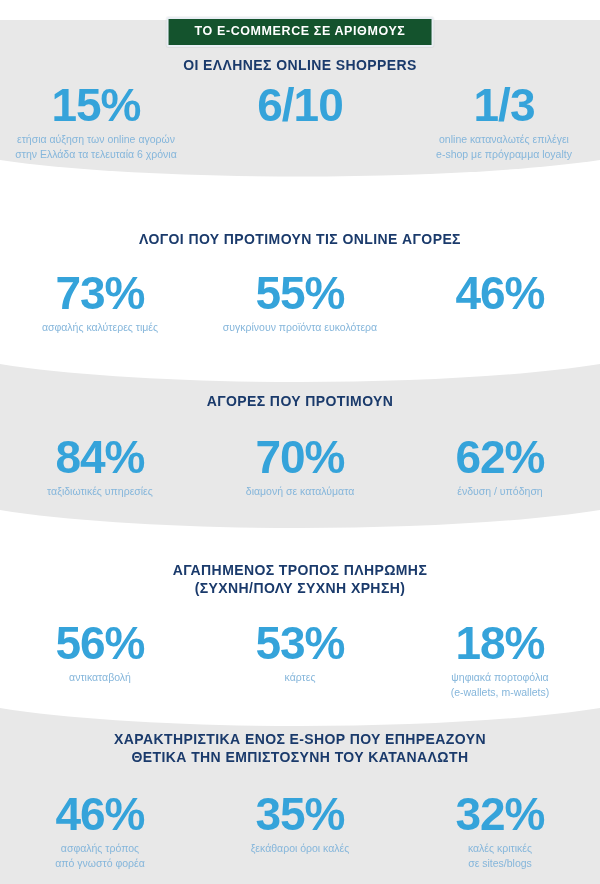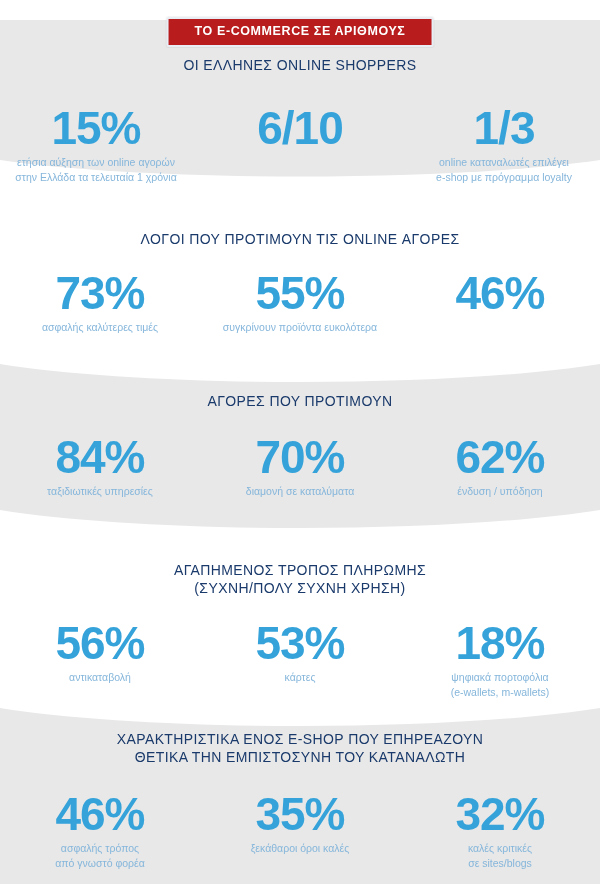--- a/index.html
+++ b/index.html
@@ -27,21 +27,21 @@
     width: 600px;
     display: block;
   }
 
   
   .banner {
     position: absolute;
     left: 50%;
     transform: translateX(-50%);
     top: 17px;
-    background: #b91c1c;
+    background: #14532d;
     border: 2px solid #e9eef4;
     padding: 6px 26px 7px 26px;
     border-radius: 2px;
     z-index: 20;
     box-shadow: 0 0 0 1px rgba(0,0,0,0.04);
   }
   .banner-text {
     color: #ffffff;
     font-size: 12.5px;
     font-weight: bold;
@@ -55,21 +55,21 @@
     position: absolute;
     left: 0;
     width: 600px;
     z-index: 10;
     text-align: center;
   }
 
   .section-title {
     color: #1a3a6b;
     font-size: 14px;
-    font-weight: normal;
+    font-weight: bold;
     letter-spacing: 0.4px;
     line-height: 1.32;
     white-space: pre-line;
     padding: 0 20px;
   }
 
   .stats-row {
     display: flex;
     width: 600px;
     align-items: flex-start;
@@ -93,21 +93,21 @@
   .stat-caption {
     color: #85b6db;
     font-size: 10.5px;
     line-height: 1.42;
     white-space: pre-line;
     margin-top: 3px;
   }
 
   
   #section-1 { top: 56px; }
-  #section-1 .stats-row { margin-top: 31px; }
+  #section-1 .stats-row { margin-top: 8px; }
   #section-1 .stat:nth-child(1) { transform: translateX(-4px); }
   #section-1 .stat:nth-child(3) { transform: translateX(4px); }
 
   #section-2 { top: 230px; }
   #section-2 .stats-row { margin-top: 22px; }
 
   #section-3 { top: 392px; }
   #section-3 .stats-row { margin-top: 24px; }
 
   #section-4 { top: 561px; }
@@ -136,21 +136,21 @@
   <div class="banner">
     <div class="banner-text">ΤΟ E-COMMERCE ΣΕ ΑΡΙΘΜΟΥΣ</div>
   </div>
 
   <div class="section" id="section-1">
     <div class="section-title">ΟΙ ΕΛΛΗΝΕΣ ONLINE SHOPPERS</div>
     <div class="stats-row">
       <div class="stat">
         <div class="stat-value">15%</div>
         <div class="stat-caption">ετήσια αύξηση των online αγορών
-στην Ελλάδα τα τελευταία 1 χρόνια</div>
+στην Ελλάδα τα τελευταία 6 χρόνια</div>
       </div>
       <div class="stat">
         <div class="stat-value">6/10</div>
       </div>
       <div class="stat">
         <div class="stat-value">1/3</div>
         <div class="stat-caption">online καταναλωτές επιλέγει
 e-shop με πρόγραμμα loyalty</div>
       </div>
     </div>

